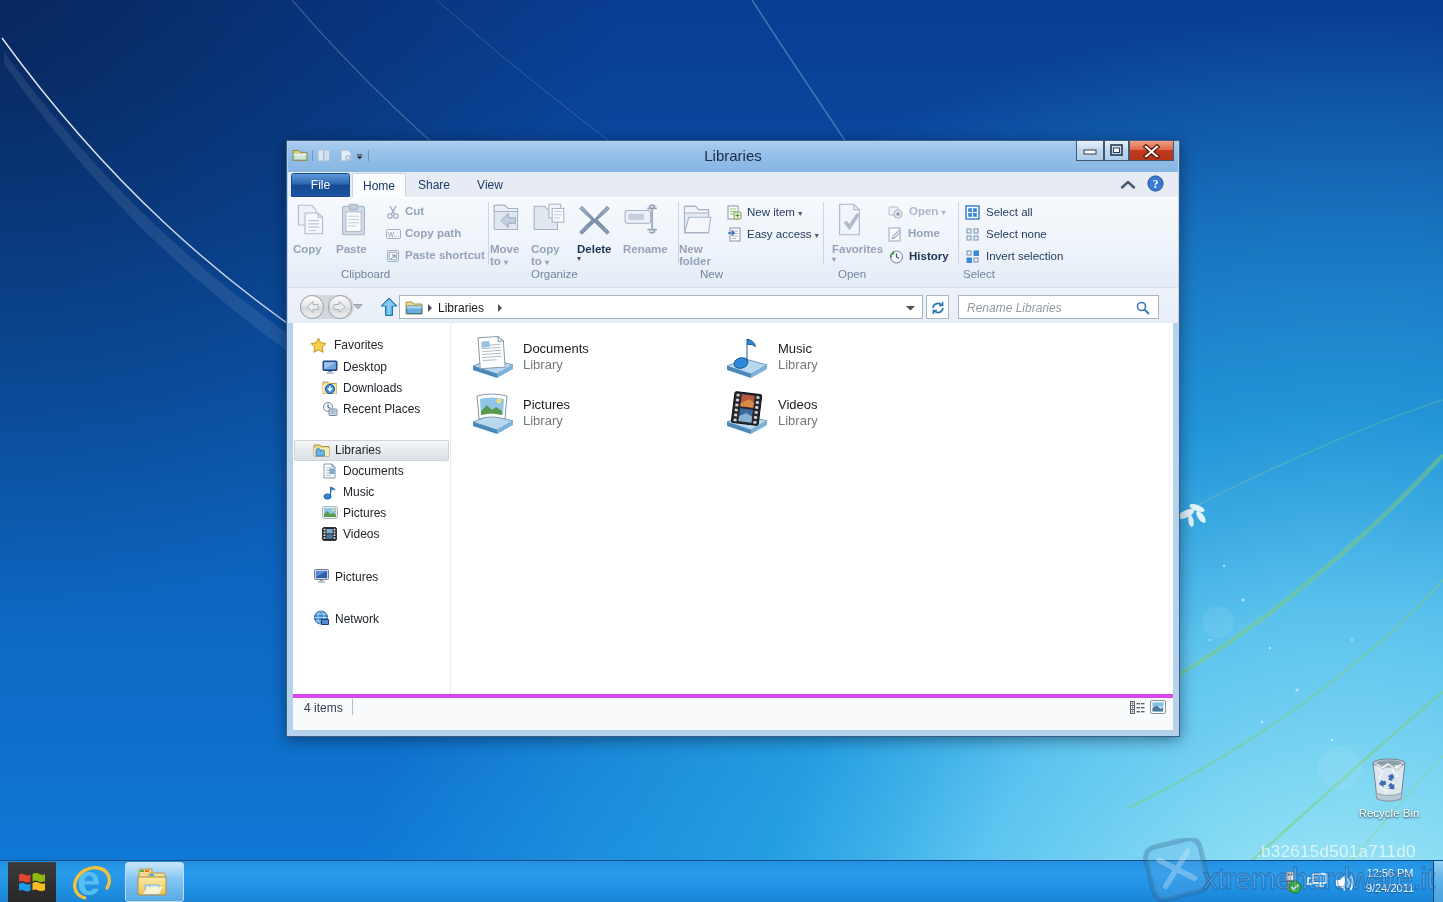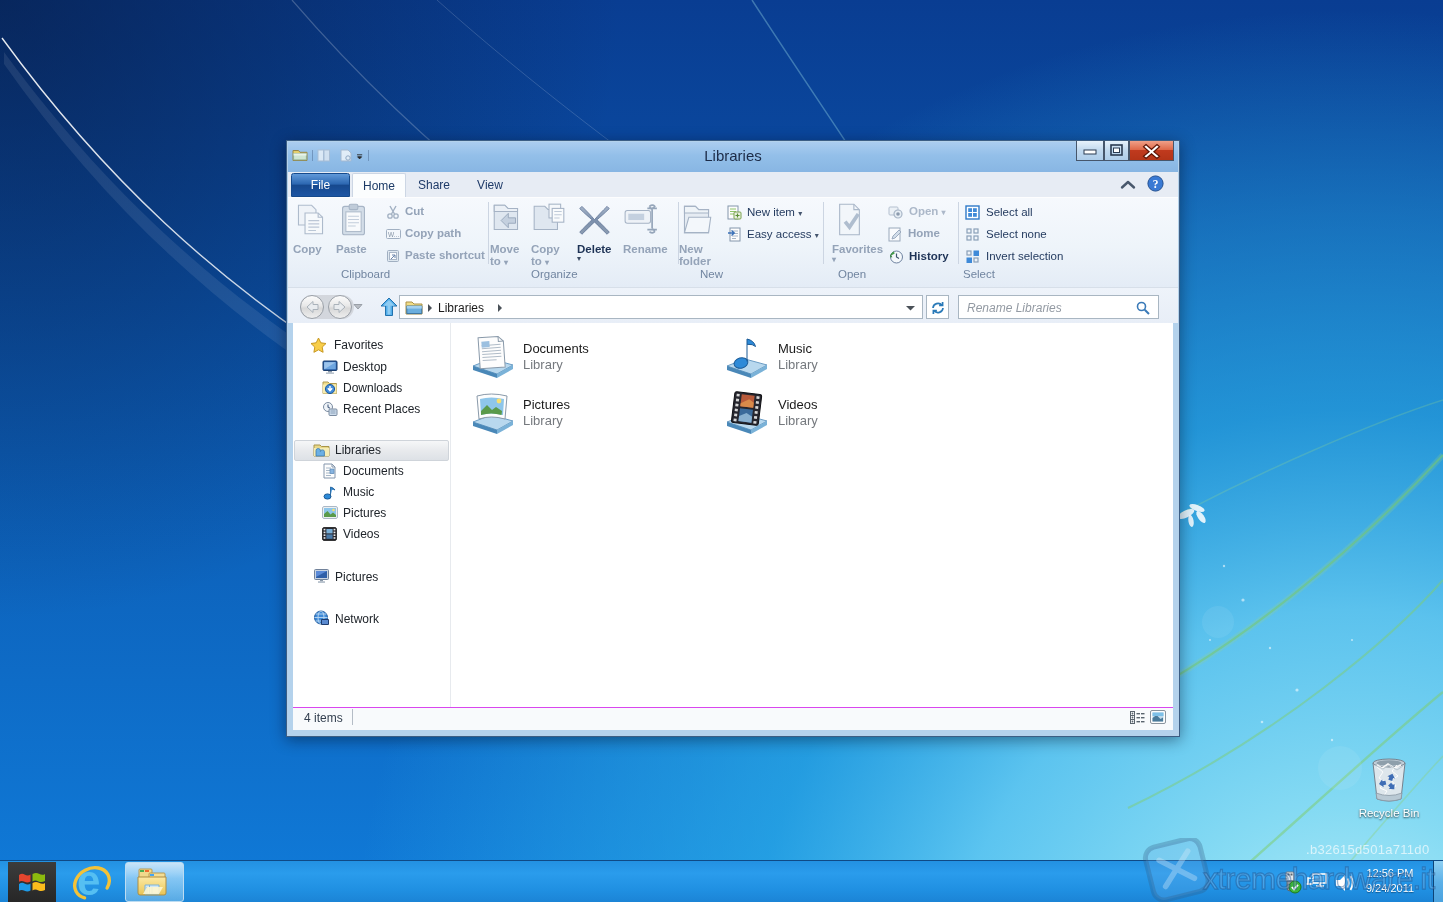--- a/index.html
+++ b/index.html
@@ -36,39 +36,39 @@
   .rlbl.dis { color:#94a3b8;font-weight:bold; }
   .bigbtn { position:absolute; top:4px; width:54px; height:62px; text-align:left; }
   .srow { position:absolute; height:18px; font-size:11.5px; }
   
   #addr { position:absolute; left:1px; top:146px; right:1px; height:36px;
      background:linear-gradient(#eef3fa,#e8eef7); border-top:1px solid #d7dfe9; }
   
   #mainarea { position:absolute; left:6px; top:182px; right:6px; bottom:26px; background:#fff; }
   #navsep { position:absolute; left:157px; top:0; bottom:0; width:1px; background:#e7eaee; }
   
-  #statusbar { position:absolute; left:6px; bottom:6px; right:6px; height:23px; background:#f8fafc; border-top:1px solid #d946ef;}
+  #statusbar { position:absolute; left:6px; bottom:6px; right:6px; height:36px; background:#f8fafc; border-top:4px solid #d946ef;}
   
   .nav { position:absolute; font-size:12px; color:#20252b; white-space:nowrap; }
   .nav svg, .nav .i { position:absolute; }
   
   .itemname { position:absolute; font-size:13px; color:#1b1b1b; }
   .itemsub  { position:absolute; font-size:13px; color:#75797e; }
   
   #taskbar { position:absolute; left:0; top:860px; width:1443px; height:42px;
      background:linear-gradient(#2391e2,#2a9cec 30%,#2090e2 70%,#1b84d6); border-top:1px solid #0f4a86; }
   #startbtn { position:absolute; left:8px; top:1px; width:48px; height:41px; background:linear-gradient(#3c3c3c,#262626); }
   #iebtn { position:absolute; left:60px; top:1px; width:62px; height:41px; }
   #expbtn { position:absolute; left:125px; top:1px; width:59px; height:40px; border:1px solid #bcdcf2;
      border-radius:3px; background:linear-gradient(rgba(255,255,255,.75),rgba(210,236,252,.55) 40%,rgba(160,214,244,.45)); }
   #clock { position:absolute; right:19px; top:5px; width:68px; text-align:center; color:#fff; font-size:11px; line-height:15px; text-shadow:0 1px 1px rgba(0,30,60,.5);}
   #showdesk { position:absolute; right:0; top:0; width:10px; height:42px; border-left:1px solid #0d4478;
      background:linear-gradient(#8fd0f2,#5cb0e8 50%,#4aa2de); }
   
-  #wm1 { position:absolute; left:1306px; top:842px; font-size:13px; color:rgba(255,255,255,.66); letter-spacing:.3px;}
+  #wm1 { position:absolute; left:1256px; top:842px; font-size:17px; color:rgba(255,255,255,.66); letter-spacing:.3px;}
   #xwm-text { position:absolute; left:1203px; top:862px; font-size:30px;
       color:rgba(190,220,245,.22); -webkit-text-stroke:1.3px rgba(30,75,130,.42); letter-spacing:-0.5px;}
   #rbin { position:absolute; left:1367px; top:755px; width:44px; height:48px; }
   #rbinlbl { position:absolute; left:1344px; top:807px; width:90px; text-align:center; font-size:11.5px; color:#fff;
       text-shadow:0 1px 2px rgba(0,0,0,.8); }
 </style>
 </head>
 <body>
 <div id="desktop">
 <svg width="1443" height="902" style="position:absolute;left:0;top:0">

